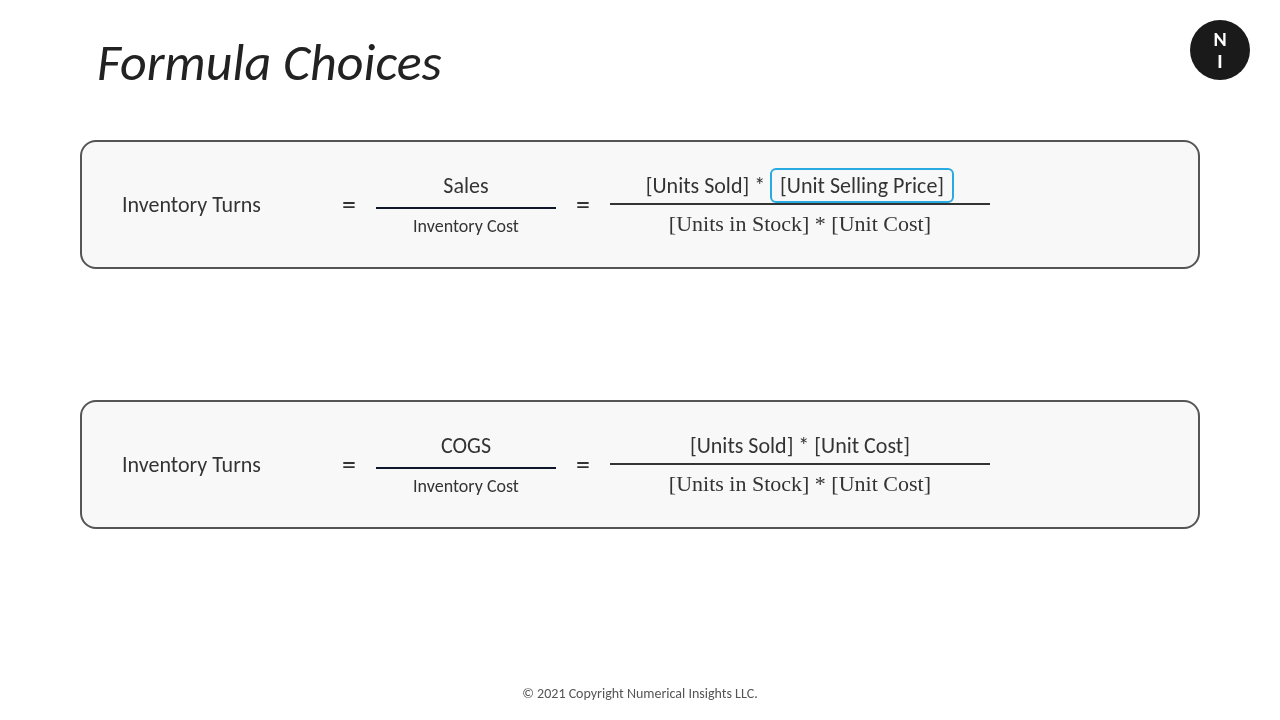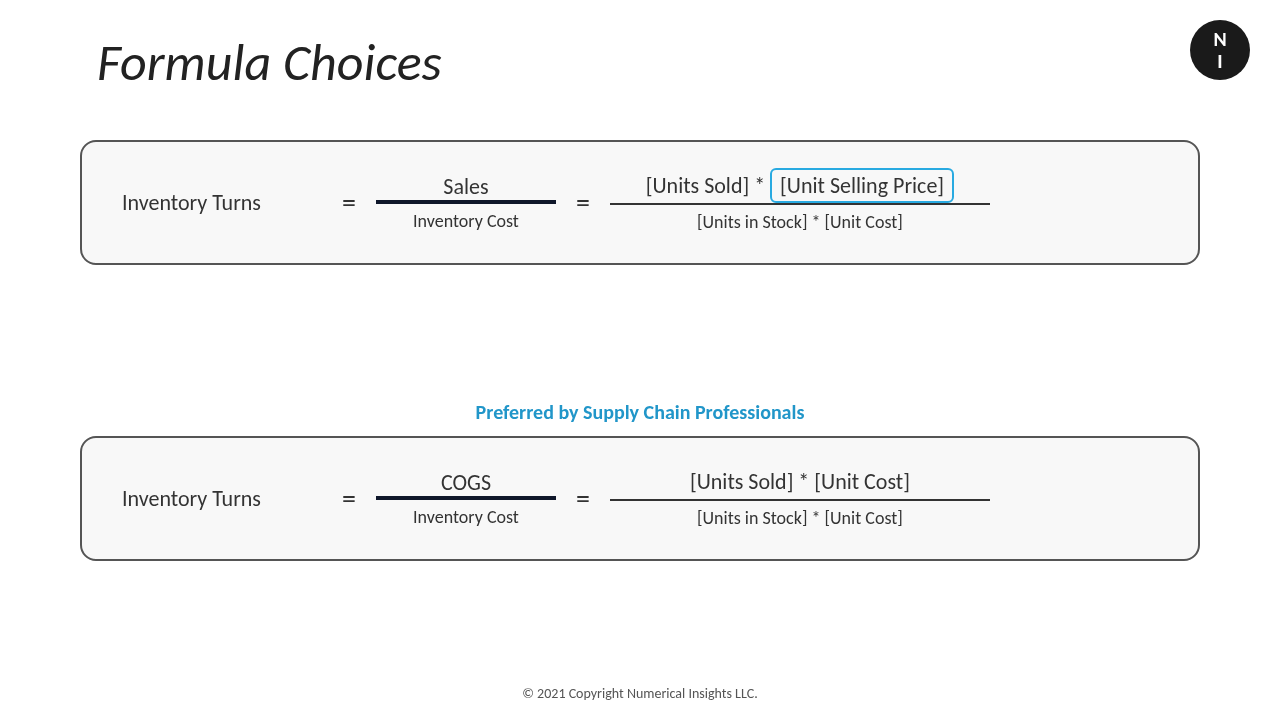--- a/index.html
+++ b/index.html
@@ -97,22 +97,22 @@
       flex-direction: column;
       align-items: center;
       justify-content: center;
       gap: 2px;
     }
 
     .fraction-numerator {
       font-size: 22px;
       color: #333333;
       text-align: center;
-      padding-bottom: 0;
-      border-bottom: 4px solid #0f172a;
+      padding-bottom: 8px;
+      border-bottom: 2px solid #0f172a;
       min-width: 180px;
       text-align: center;
     }
 
     .fraction-denominator {
       font-size: 18px;
       color: #333333;
       text-align: center;
       padding-top: 4px;
       min-width: 180px;
@@ -123,26 +123,27 @@
       font-size: 22px;
       color: #333333;
       text-align: center;
       padding-bottom: 4px;
       border-bottom: 2px solid #333333;
       min-width: 380px;
       text-align: center;
     }
 
     .fraction-denominator-right {
-      font-size: 18px;
+      font-size: 22px;
       color: #333333;
       text-align: center;
       padding-top: 4px;
       min-width: 380px;
       text-align: center;
+      font-family: Liberation Serif, serif;
     }
 
     .highlight-box {
       border: 2px solid #29aae1;
       border-radius: 6px;
       padding: 2px 8px;
       color: #333333;
       background: transparent;
       display: inline;
     }
@@ -193,21 +194,20 @@
           <span>[Units Sold] * </span><span class="highlight-box">[Unit Selling Price]</span>
         </div>
         <div class="fraction-denominator-right">[Units in Stock] * [Unit Cost]</div>
       </div>
 
     </div>
   </div>
 </div>
 
 <div class="formula-section-2">
-  <div class="section-label">Preferred by Supply Chain Professionals</div>
   <div class="formula-box">
     <div class="formula-row">
 
       <span class="formula-left-label">Inventory Turns</span>
 
       <span class="equals-sign">=</span>
 
       <div class="fraction">
         <div class="fraction-numerator">COGS</div>
         <div class="fraction-denominator">Inventory Cost</div>

